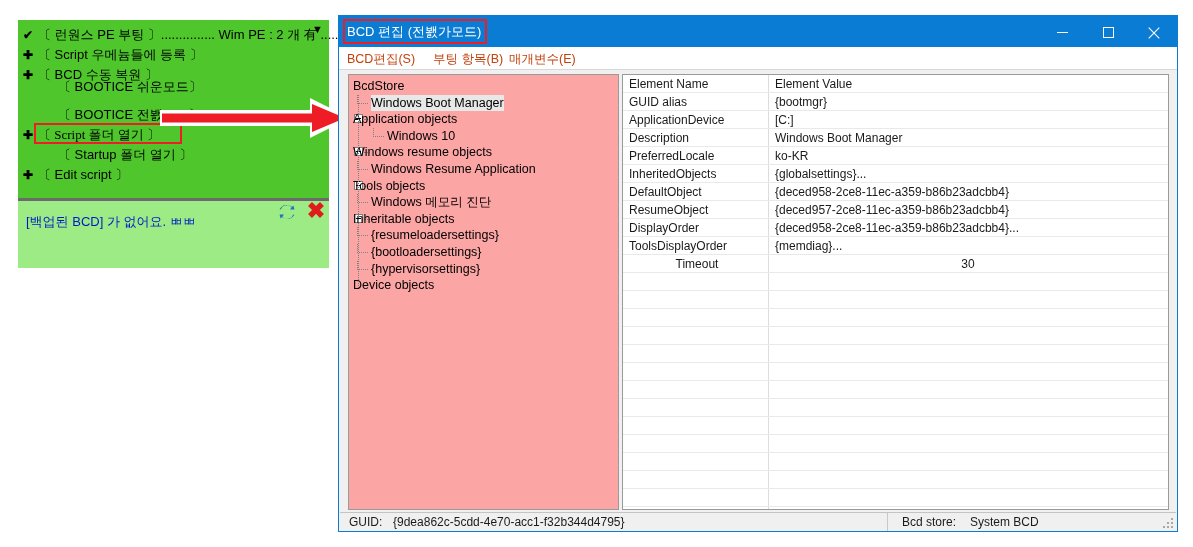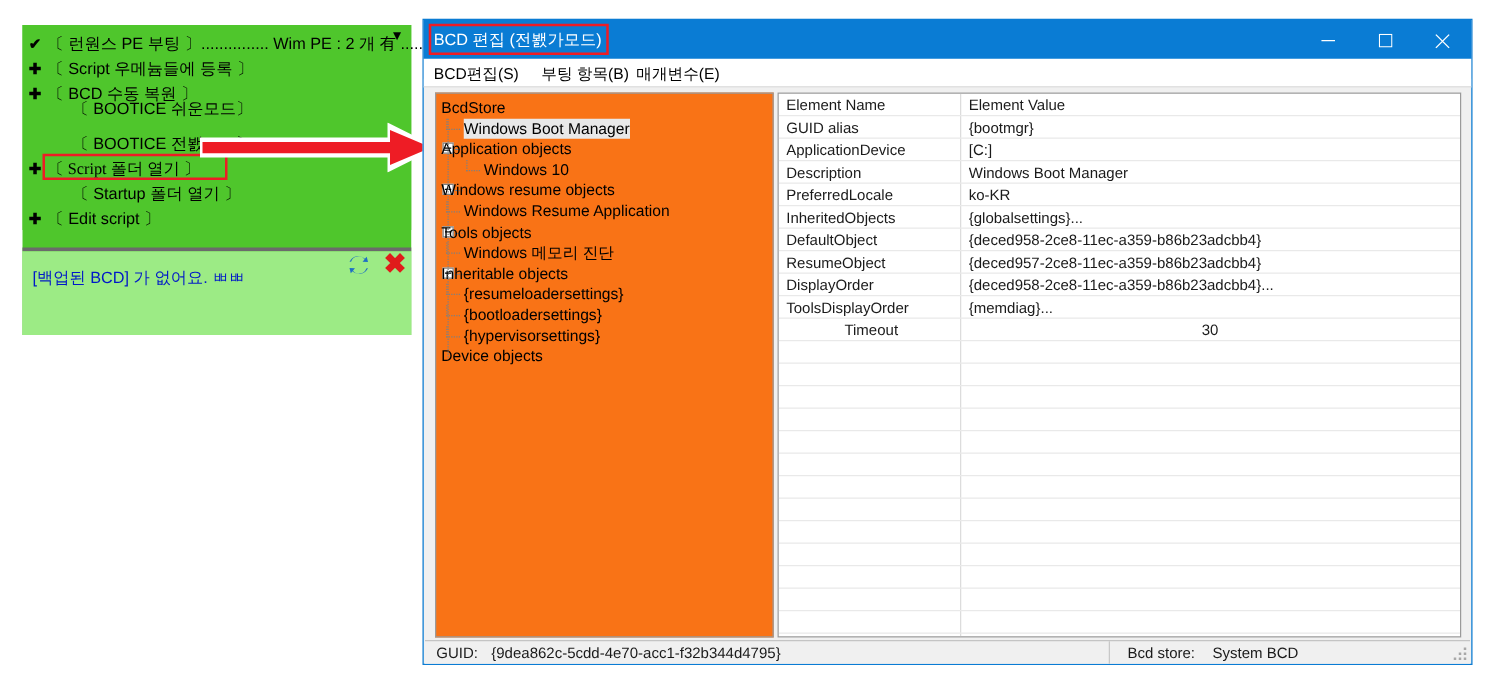--- a/index.html
+++ b/index.html
@@ -185,37 +185,37 @@
     width: 838px;
     height: 22px;
     background: #ffffff;
     border-bottom: 1px solid #d8d8d8;
   }
   .menu-item {
     position: absolute;
     top: 3px;
     height: 18px;
     font-size: 12.5px;
-    color: #000000;
+    color: #c2410c;
     line-height: 18px;
     white-space: nowrap;
     cursor: pointer;
   }
   #menu-0 { left: 8px; }
   #menu-1 { left: 94px; }
   #menu-2 { left: 170px; }
 
   
   #tree-pane {
     position: absolute;
     left: 9px;
     top: 58px;
     width: 271px;
     height: 436px;
-    background: #f97316;
+    background: #fca5a5;
     border: 1px solid #9a9a9a;
     box-sizing: border-box;
     overflow: hidden;
   }
   .tnode {
     position: absolute;
     height: 16px;
     font-size: 12.5px;
     line-height: 16px;
     white-space: nowrap;

